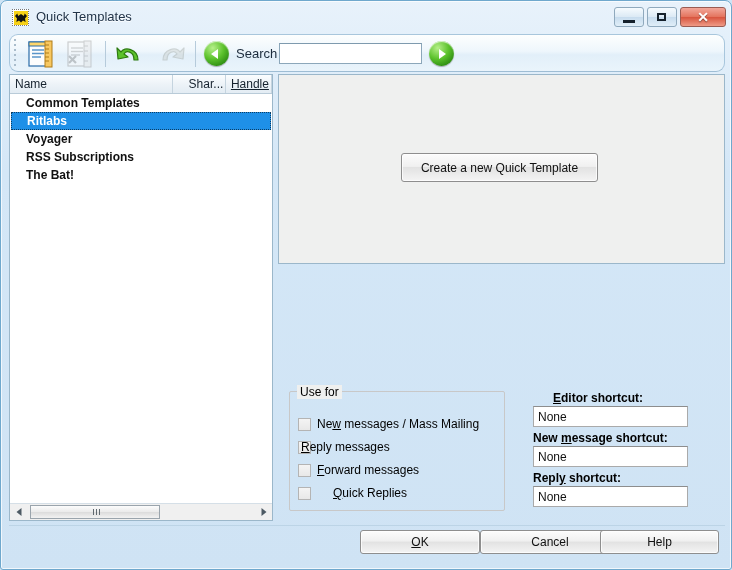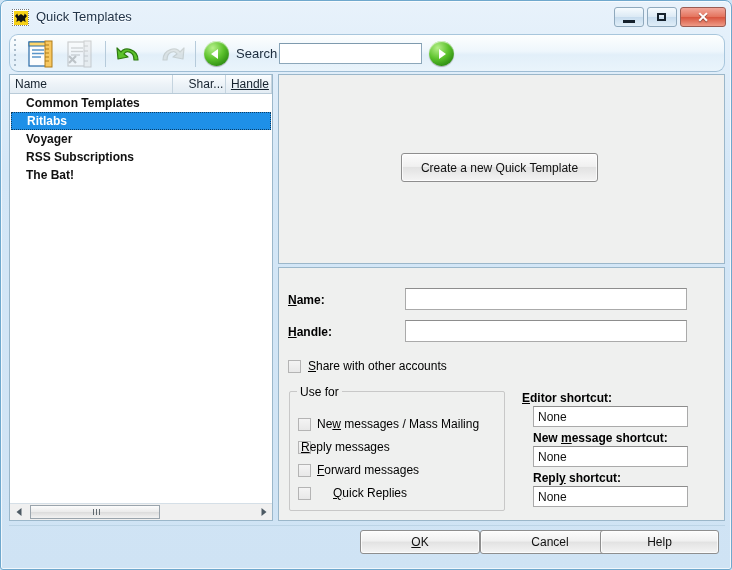--- a/index.html
+++ b/index.html
@@ -472,37 +472,20 @@
           <i style="left:68px;"></i>
       </div>
       <div class="hs-arrow r"></div>
     </div>
   </div>
 
   <div class="right-top">
     <button class="winbtn create-btn">Create a new Quick Template</button>
   </div>
 
-  <div class="right-bottom">
-
-    <div class="fld-label" style="left:9px; top:25px;">
-      <u>N</u><span>ame:</span>
-    </div>
-    <input class="txtfield" style="left: 126px; top: 20px; width: 282px; height: 22px;" type="text" value="">
-
-    <div class="fld-label" style="left:9px; top:57px;">
-      <u>H</u><span>andle:</span>
-    </div>
-    <input class="txtfield" style="left: 126px; top: 52px; width: 282px; height: 22px;" type="text" value="">
-
-    <div class="chk" style="left:9px; top:92px;"></div>
-    <div class="chk-label" style="left:29px; top:91px;">
-      <u>S</u><span>hare with other accounts</span>
-    </div>
-  </div>
 
   <div class="groupbox"></div>
   <div class="group-title">Use for</div>
 
   <div class="chk" style="left:297px; top:417px;"></div>
   <div class="chk-label" style="left:316px; top:416px;">
     <span>Ne</span><u>w</u><span> messages / Mass Mailing</span>
   </div>
 
   <div class="chk" style="left:297px; top:440px;"></div>
@@ -513,21 +496,21 @@
   <div class="chk" style="left:297px; top:463px;"></div>
   <div class="chk-label" style="left:316px; top:462px;">
     <span></span><u>F</u><span>orward messages</span>
   </div>
 
   <div class="chk" style="left:297px; top:486px;"></div>
   <div class="chk-label" style="left:332px; top:485px;">
     <span></span><u>Q</u><span>uick Replies</span>
   </div>
 
-  <div class="sc-label" style="left:521px; top:390px;">
+  <div class="sc-label" style="left:552px; top:390px;">
     <span></span><u>E</u><span>ditor shortcut:</span>
   </div>
   <input class="txtfield" style="left: 532px; top: 405px; width: 155px; height: 21px;" type="text" value="None">
 
   <div class="sc-label" style="left:532px; top:430px;">
     <span>New </span><u>m</u><span>essage shortcut:</span>
   </div>
   <input class="txtfield" style="left: 532px; top: 445px; width: 155px; height: 21px;" type="text" value="None">
 
   <div class="sc-label" style="left:532px; top:470px;">

